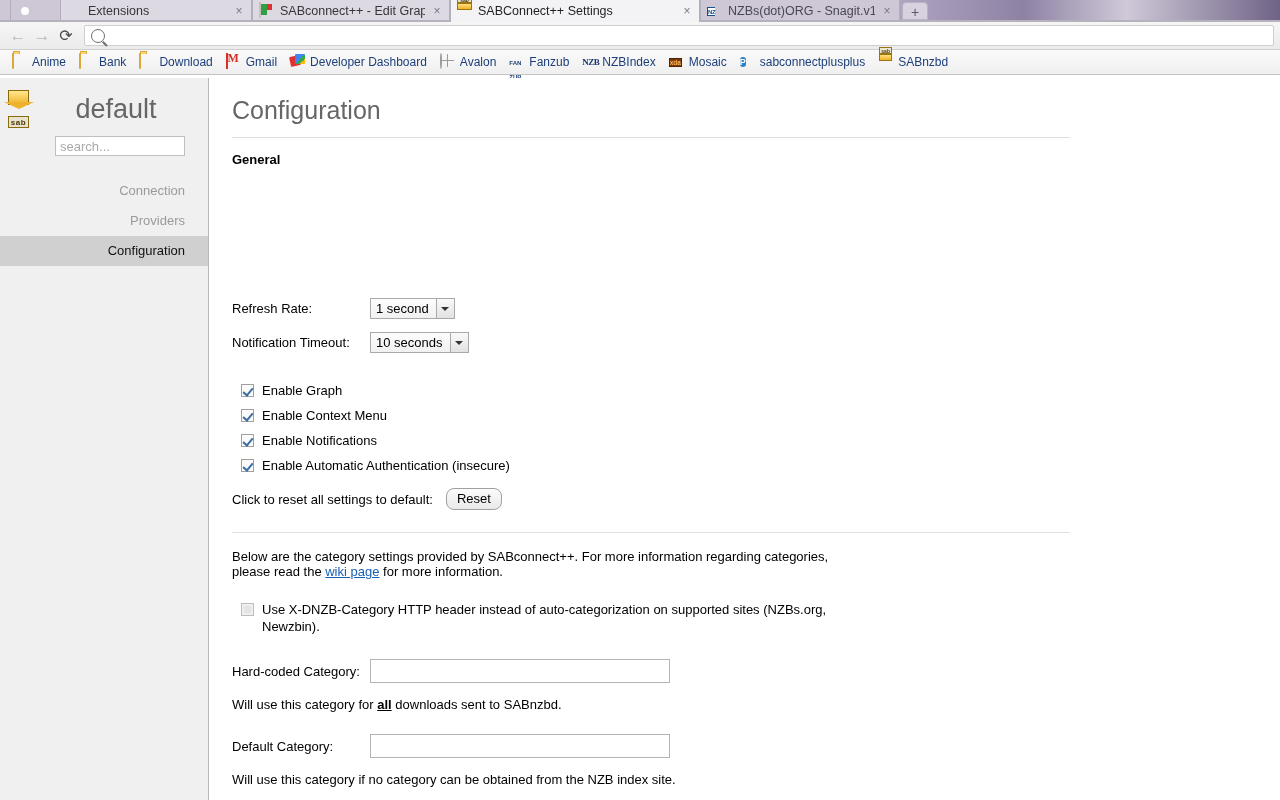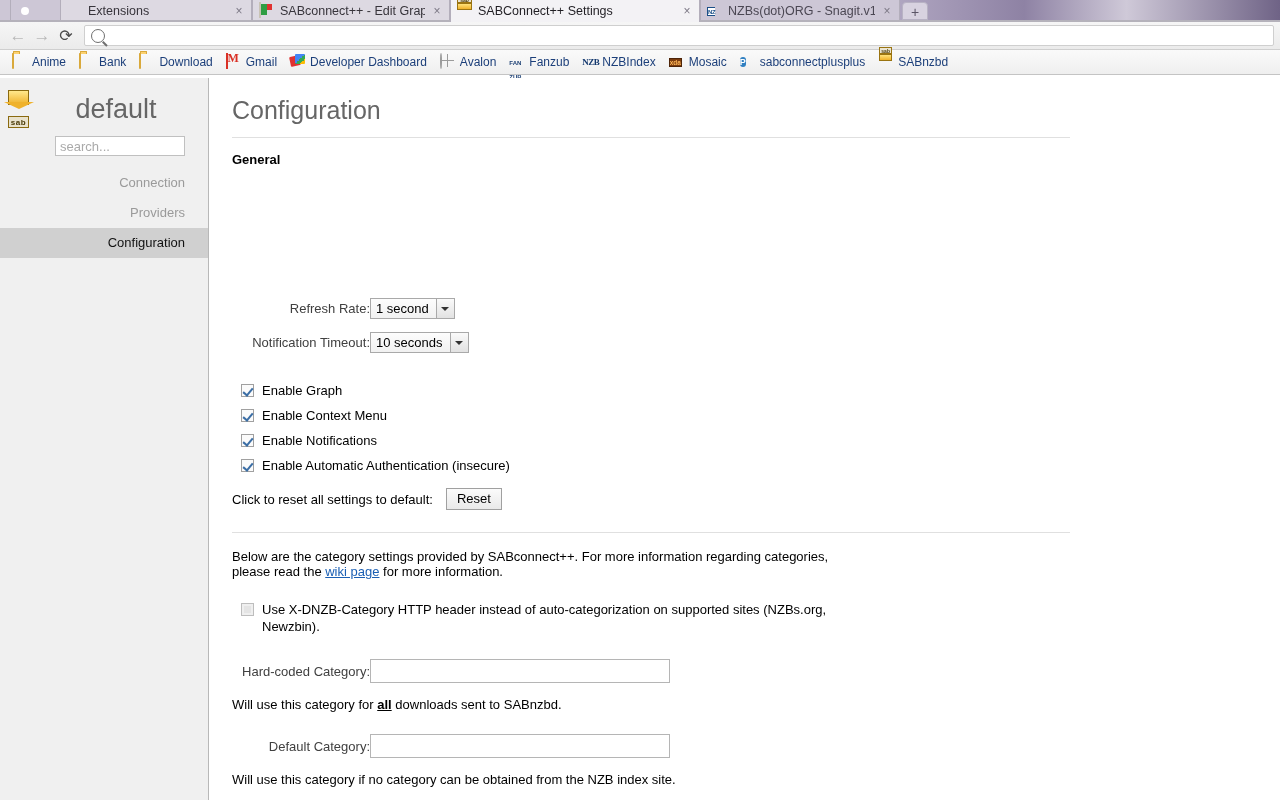--- a/index.html
+++ b/index.html
@@ -396,21 +396,21 @@
     box-sizing: border-box;
     border: 1px solid #c0c0c0;
     background: #fff;
     font-family: "Liberation Sans", sans-serif;
     font-size: 13px;
     color: #999;
     padding: 0 4px;
     outline: none;
   }
   .sidebar-search::placeholder { color: #aaa; }
-  .sidebar-nav { margin-top: 12px; }
+  .sidebar-nav { margin-top: 20px; }
   .nav-item {
     height: 30px;
     line-height: 30px;
     text-align: right;
     padding-right: 23px;
     font-size: 13px;
     color: #9a9a9a;
     box-sizing: border-box;
   }
   .nav-item.selected {
@@ -456,22 +456,21 @@
   }
   .form-row {
     display: flex;
     align-items: center;
     margin-bottom: 13px;
   }
   .form-row .lbl {
     width: 138px;
     flex: 0 0 138px;
     font-size: 13px;
-    color: #404040;
-    text-align: right;
+    color: #000000;
   }
 
   
   .cselect {
     display: inline-flex;
     align-items: stretch;
     height: 21px;
     border: 1px solid #a9a9a9;
     background: linear-gradient(#fdfdfd,#f1f1f1);
     box-sizing: border-box;
@@ -543,21 +542,21 @@
     display: flex;
     align-items: center;
     margin-top: 14px;
   }
   .reset-row .txt { font-size: 13px; color: #000; margin-right: 13px; }
   .btn {
     height: 22px;
     min-width: 52px;
     padding: 0 10px;
     border: 1px solid #a0a0a0;
-    border-radius: 0;
+    border-radius: 8px;
     background: linear-gradient(#fbfbfb,#e9e9e9);
     font-family: "Liberation Sans", sans-serif;
     font-size: 13px;
     color: #000;
     line-height: 20px;
     box-sizing: border-box;
   }
 
   .desc {
     font-size: 13px;

